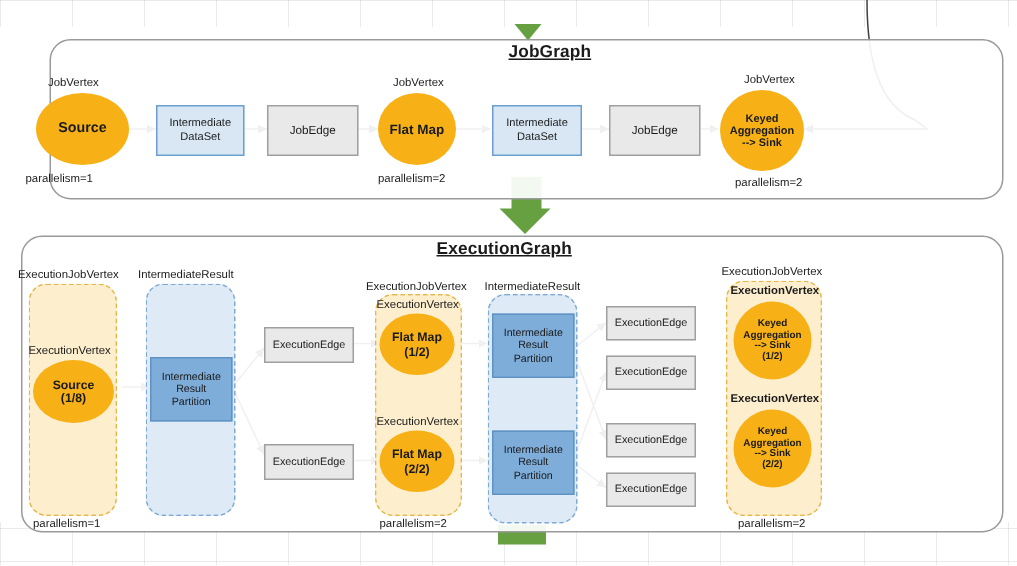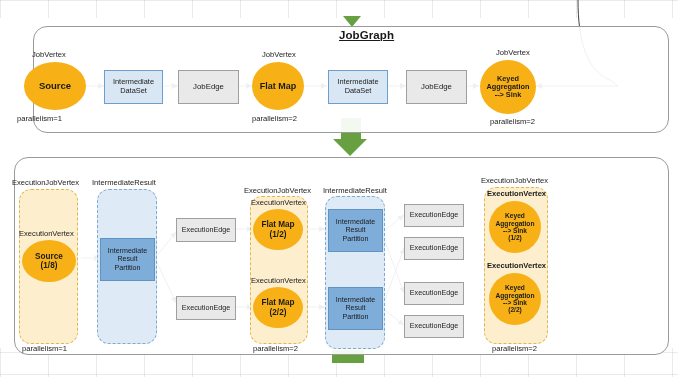--- a/index.html
+++ b/index.html
@@ -178,20 +178,21 @@
 
   <div class="cap" style="left:496px;top:48px;">JobVertex</div>
   <div class="circle" style="left:480px;top:60px;width:56px;height:54px;font-size:7.3px;flex-direction:column;">
     <span>Keyed</span>
     <span>Aggregation</span>
     <span>--&gt; Sink</span>
   </div>
   <div class="cap" style="left:490px;top:117px;">parallelism=2</div>
 
   <div class="panel" id="panel-execgraph"></div>
+  <div class="panel-title" id="title-execgraph">ExecutionGraph</div>
 
   <div class="cap" style="left:12px;top:178px;">ExecutionJobVertex</div>
   <div class="container cont-amber" style="left:19px;top:189px;width:57px;height:153px;"></div>
   <div class="cap" style="left:19px;top:229px;">ExecutionVertex</div>
   <div class="circle" style="left:22px;top:240px;width:54px;height:42px;font-size:8.2px;flex-direction:column;">
     <span>Source</span>
     <span>(1/8)</span>
   </div>
   <div class="cap" style="left:22px;top:344px;">parallelism=1</div>
 

